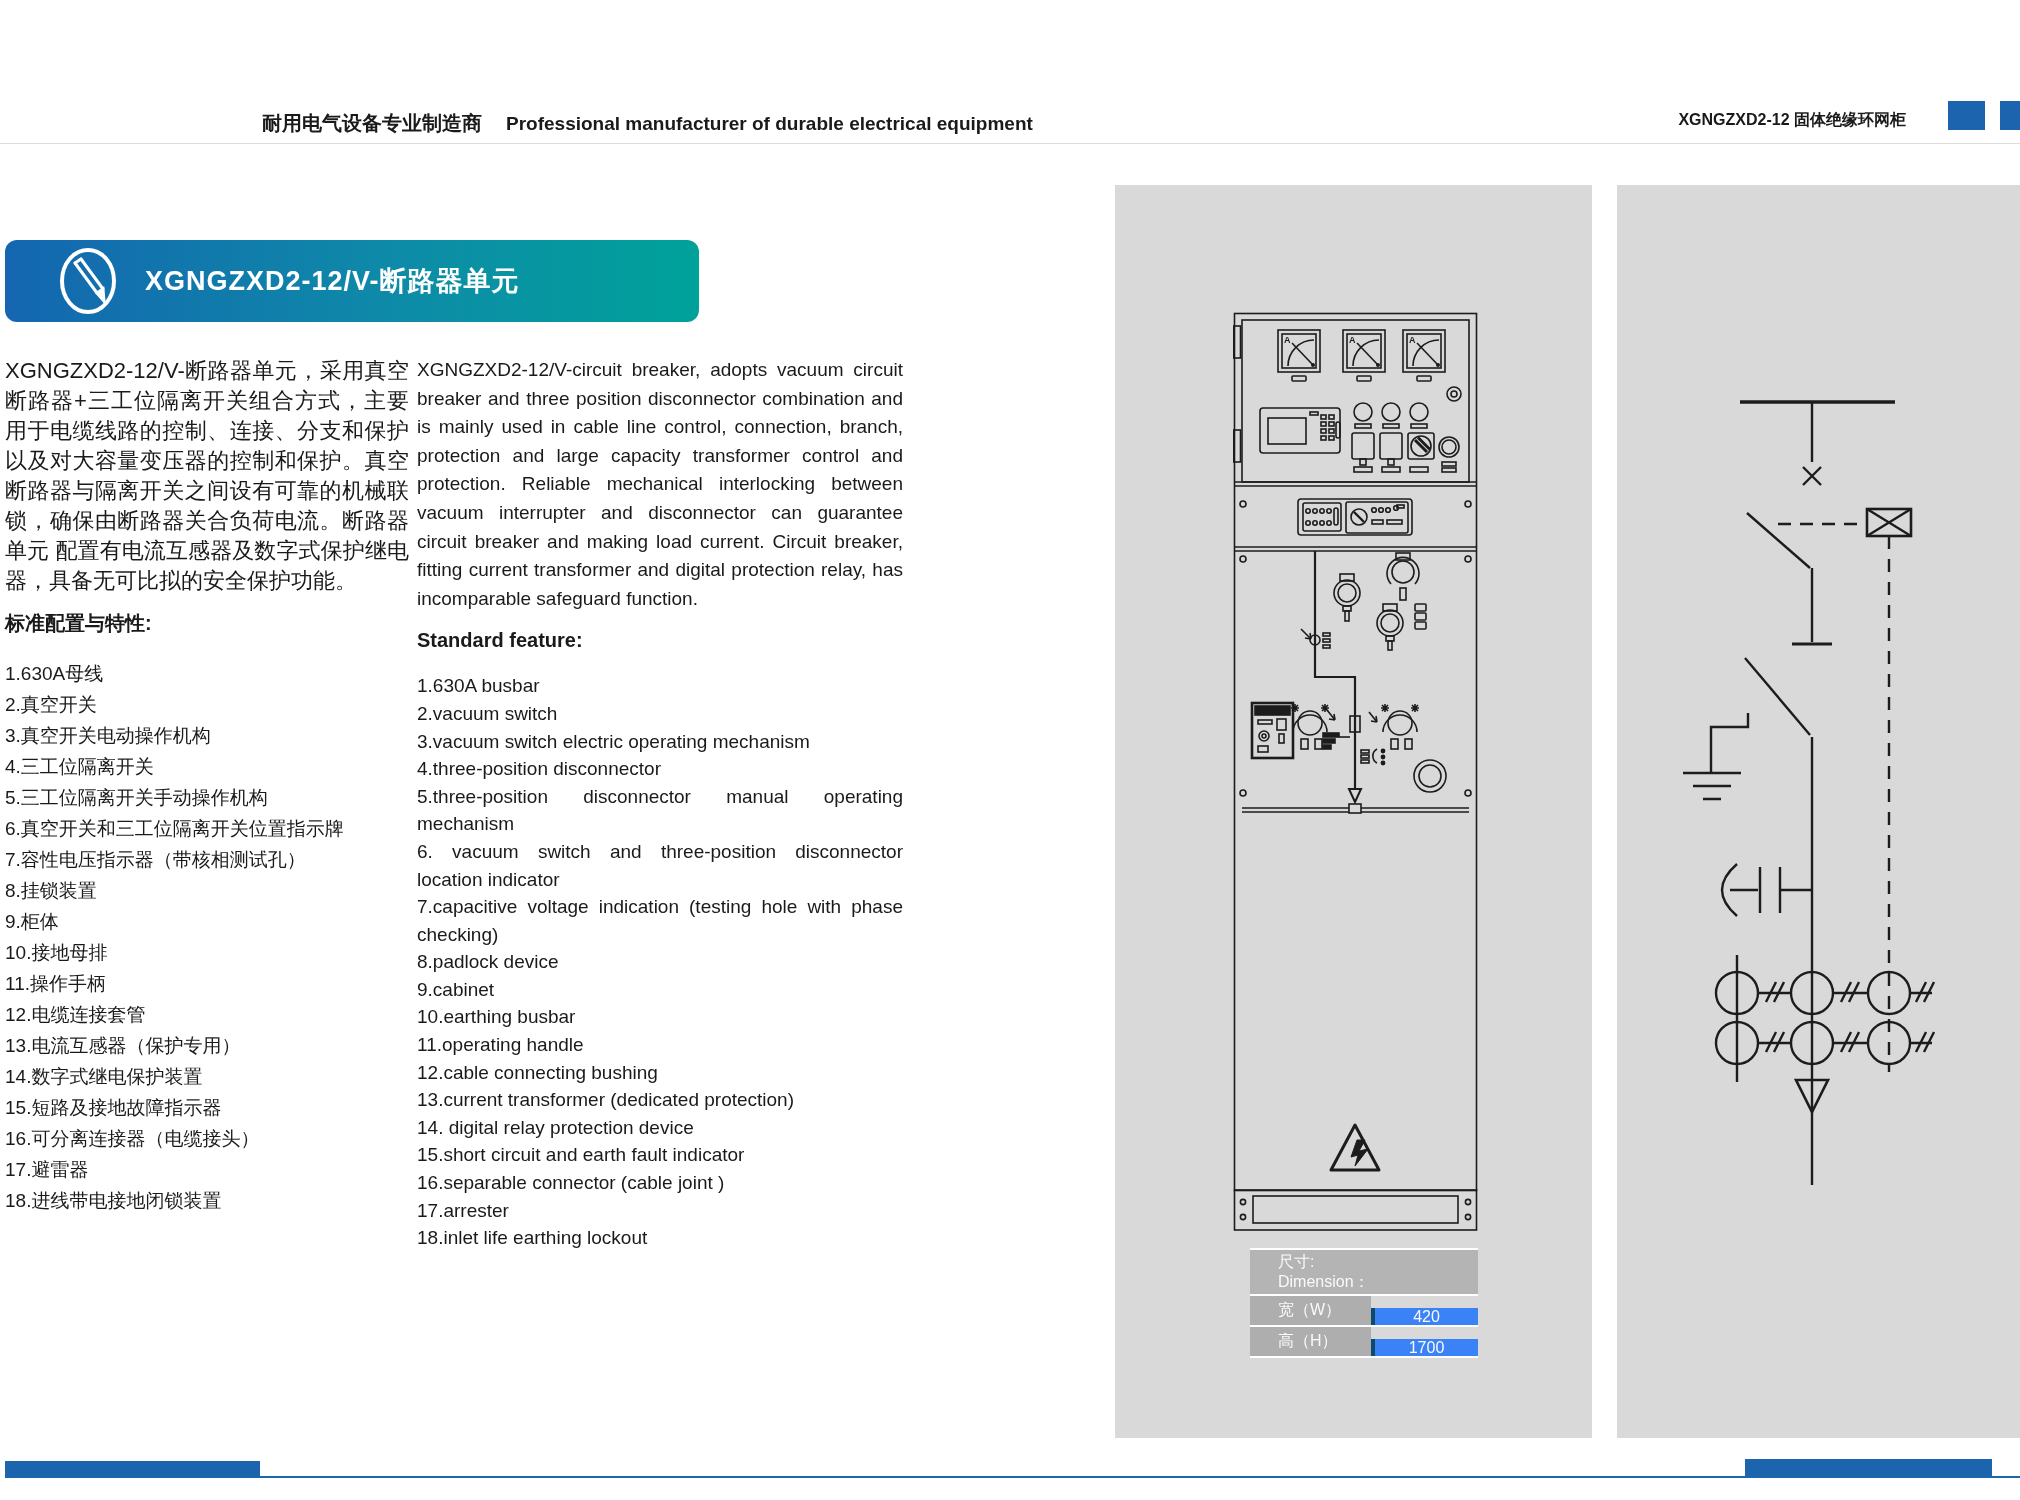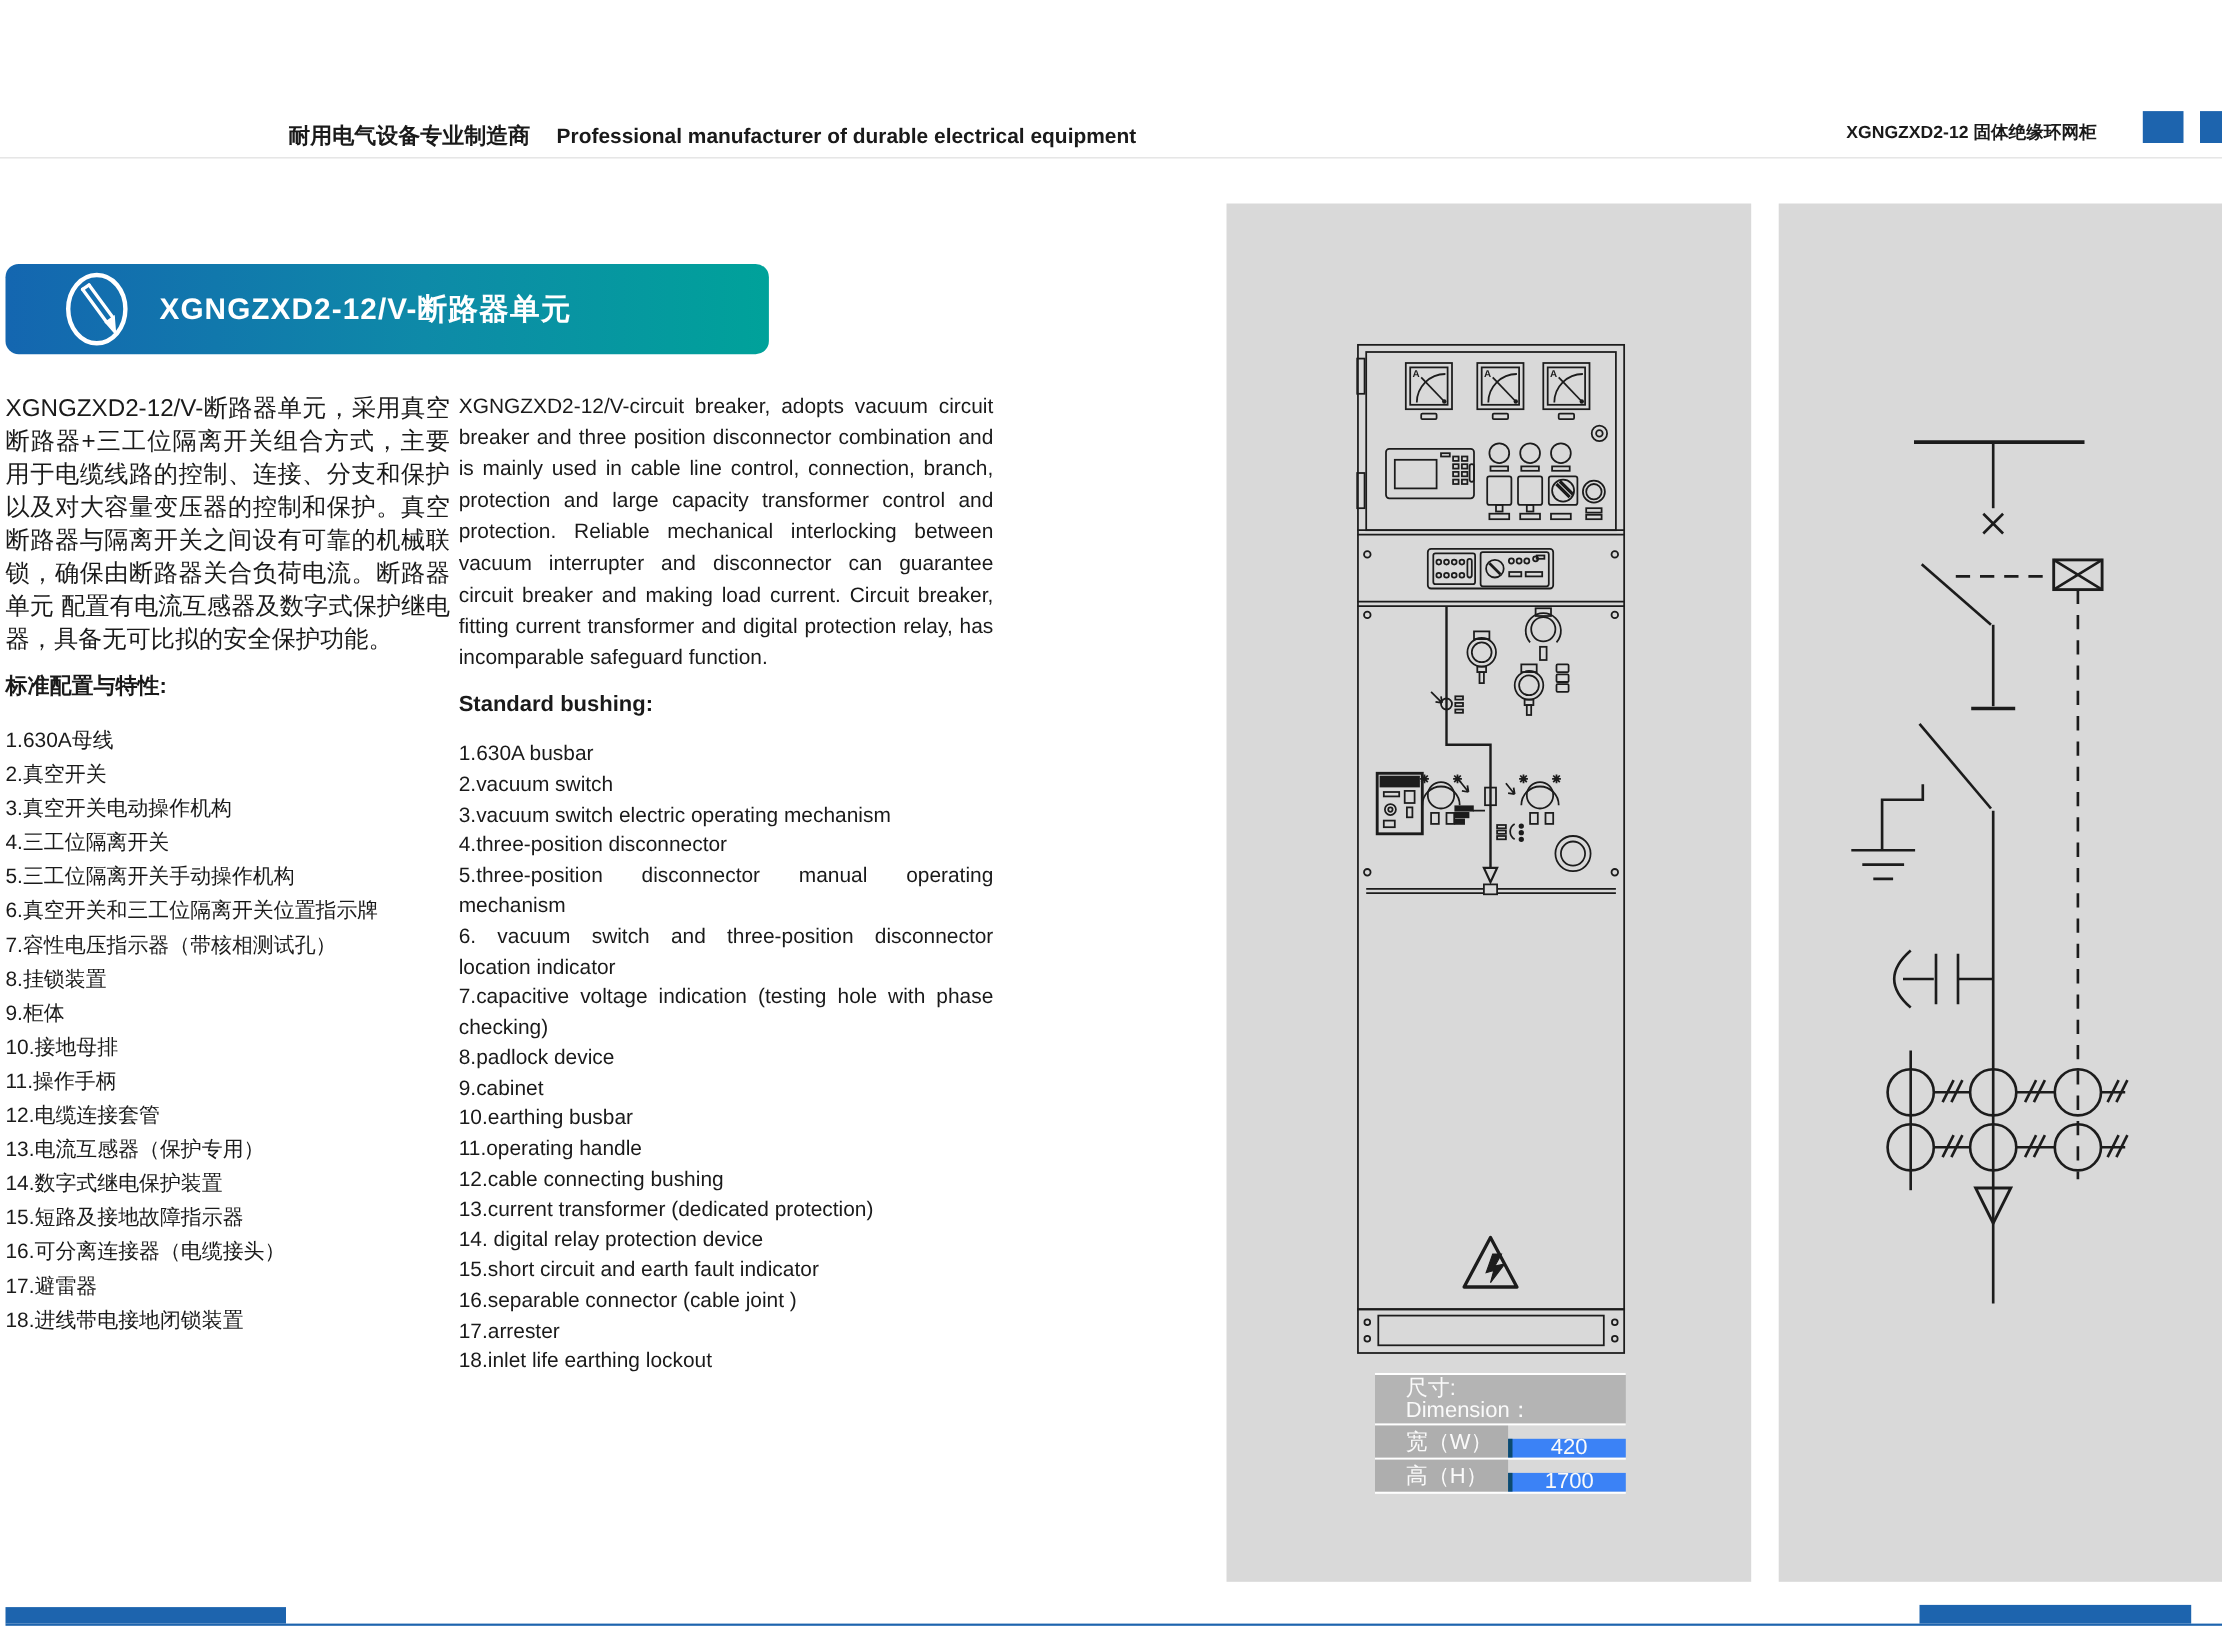--- a/index.html
+++ b/index.html
@@ -38,21 +38,21 @@
   .feat-list{white-space:pre-line;font-size:19px;}
   .col-zh .feat-list{line-height:31px;margin-top:21px;}
   .col-en .feat-list{line-height:27.6px;margin-top:20px;text-align:justify;}
   
   .panel{background:#d9d9d9;top:185px;height:1253px;}
   .panel-1{left:1115px;width:477px;}
   .panel-2{left:1617px;width:403px;}
   svg{display:block;}
   .line-art{stroke:#1c1c1c;fill:none;}
   
-  .dim-table{left:1250px;top:1248px;width:228px;font-size:20px;color:#fafafa;}
+  .dim-table{left:1250px;top:1248px;width:228px;font-size:16px;color:#fafafa;}
   .dim-head{
     background:#b4b4b4;height:44px;border-top:2px solid #fff;border-bottom:2px solid #fff;
     padding-left:28px;display:flex;flex-direction:column;justify-content:center;line-height:20px;
   }
   .dim-row{display:flex;height:29px;border-bottom:2px solid #fff;}
   .dim-label{background:#aeaeae;width:93px;padding-left:28px;display:flex;align-items:center;}
   .dim-value{background:#3b82f6;border-left:4px solid #0c4a6e;flex:1;display:flex;align-items:center;justify-content:center;margin-top:12px;}
   
   .ft-rule{left:5px;top:1476px;width:2015px;height:2px;background:#1d64ae;}
   .ft-bar-left{left:5px;top:1461px;width:255px;height:15px;background:#1d64ae;}
@@ -102,21 +102,21 @@
 13.电流互感器（保护专用）
 14.数字式继电保护装置
 15.短路及接地故障指示器
 16.可分离连接器（电缆接头）
 17.避雷器
 18.进线带电接地闭锁装置</div>
 </div>
 
 <div class="abs col-en">
   <div class="para">XGNGZXD2-12/V-circuit breaker, adopts vacuum circuit breaker and three position disconnector combination and is mainly used in cable line control, connection, branch, protection and large capacity transformer control and protection. Reliable mechanical interlocking between vacuum interrupter and disconnector can guarantee circuit breaker and making load current. Circuit breaker, fitting current transformer and digital protection relay, has incomparable safeguard function.</div>
-  <div class="feat-head">Standard bushing:</div>
+  <div class="feat-head">Standard feature:</div>
   <div class="feat-list">1.630A busbar
 2.vacuum switch
 3.vacuum switch electric operating mechanism
 4.three-position disconnector
 5.three-position disconnector manual operating mechanism
 6. vacuum switch and three-position disconnector location indicator
 7.capacitive voltage indication (testing hole with phase checking)
 8.padlock device
 9.cabinet
 10.earthing busbar

